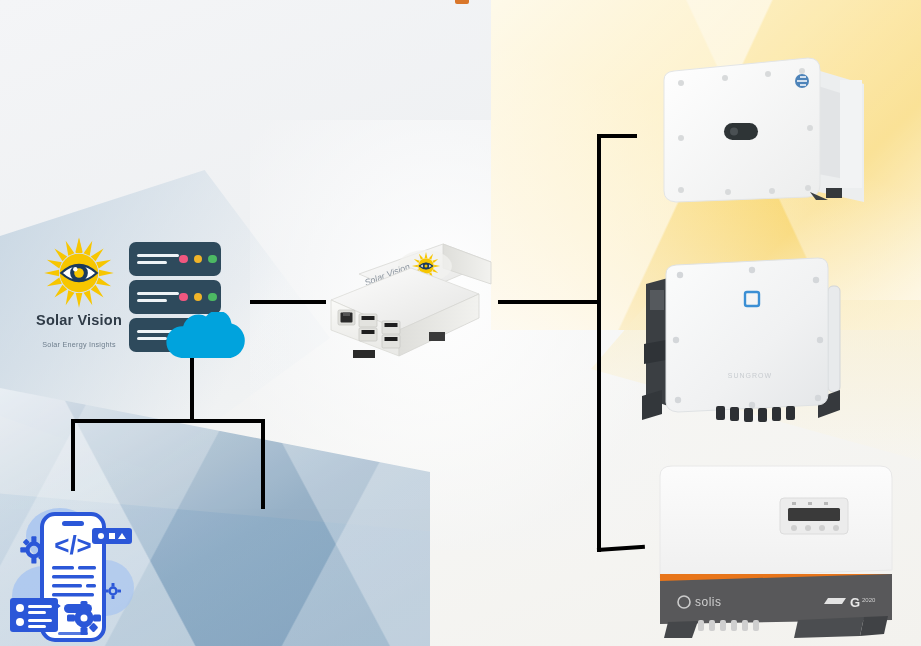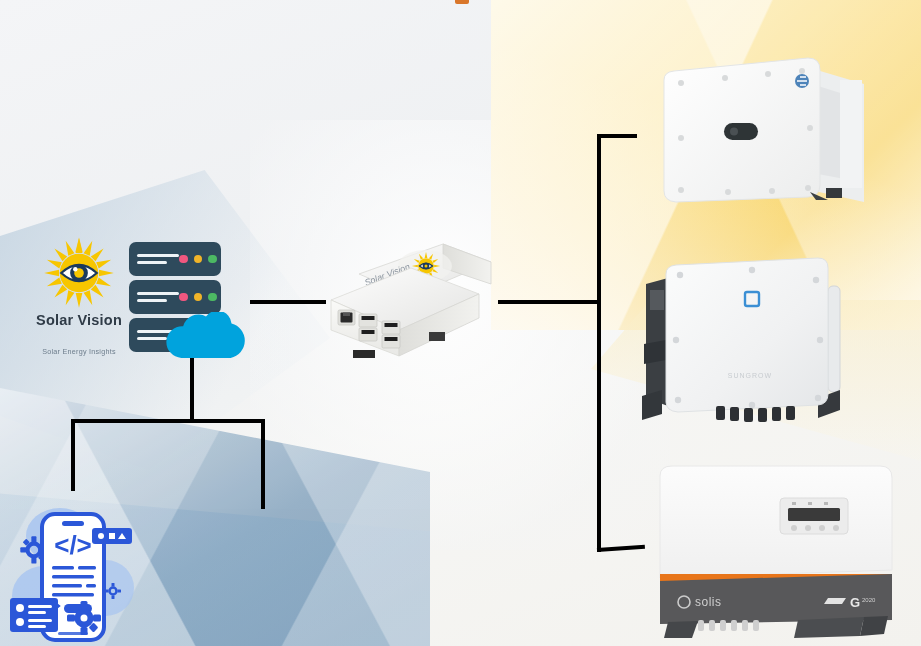--- a/index.html
+++ b/index.html
@@ -66,21 +66,21 @@
 
   
   .logo-block { position:absolute; left:26px; top:236px; width:106px; text-align:center; }
   .sun-wrap { position:relative; width:74px; height:74px; margin:0 auto; }
   .logo-title {
     margin-top:2px; font-size:14.5px; font-weight:700; color:#2f3b47;
     letter-spacing:.2px; white-space:nowrap;
   }
   .logo-sub {
     font-size:7.2px; color:#6d7d8c; letter-spacing:.25px;
-    white-space:nowrap; margin-top:19px;
+    white-space:nowrap; margin-top:12px;
   }
 
   
   .servers { position:absolute; left:129px; top:242px; width:92px; }
   .srv {
     height:34px; background:#2e4a5c; border-radius:7px;
     margin-bottom:4px; display:flex; align-items:center; padding:0 8px;
   }
   .srv-bars { flex:1; }
   .srv-bar { height:3.6px; background:#eef3f6; border-radius:2px; margin:3.2px 0; width:42px; }

